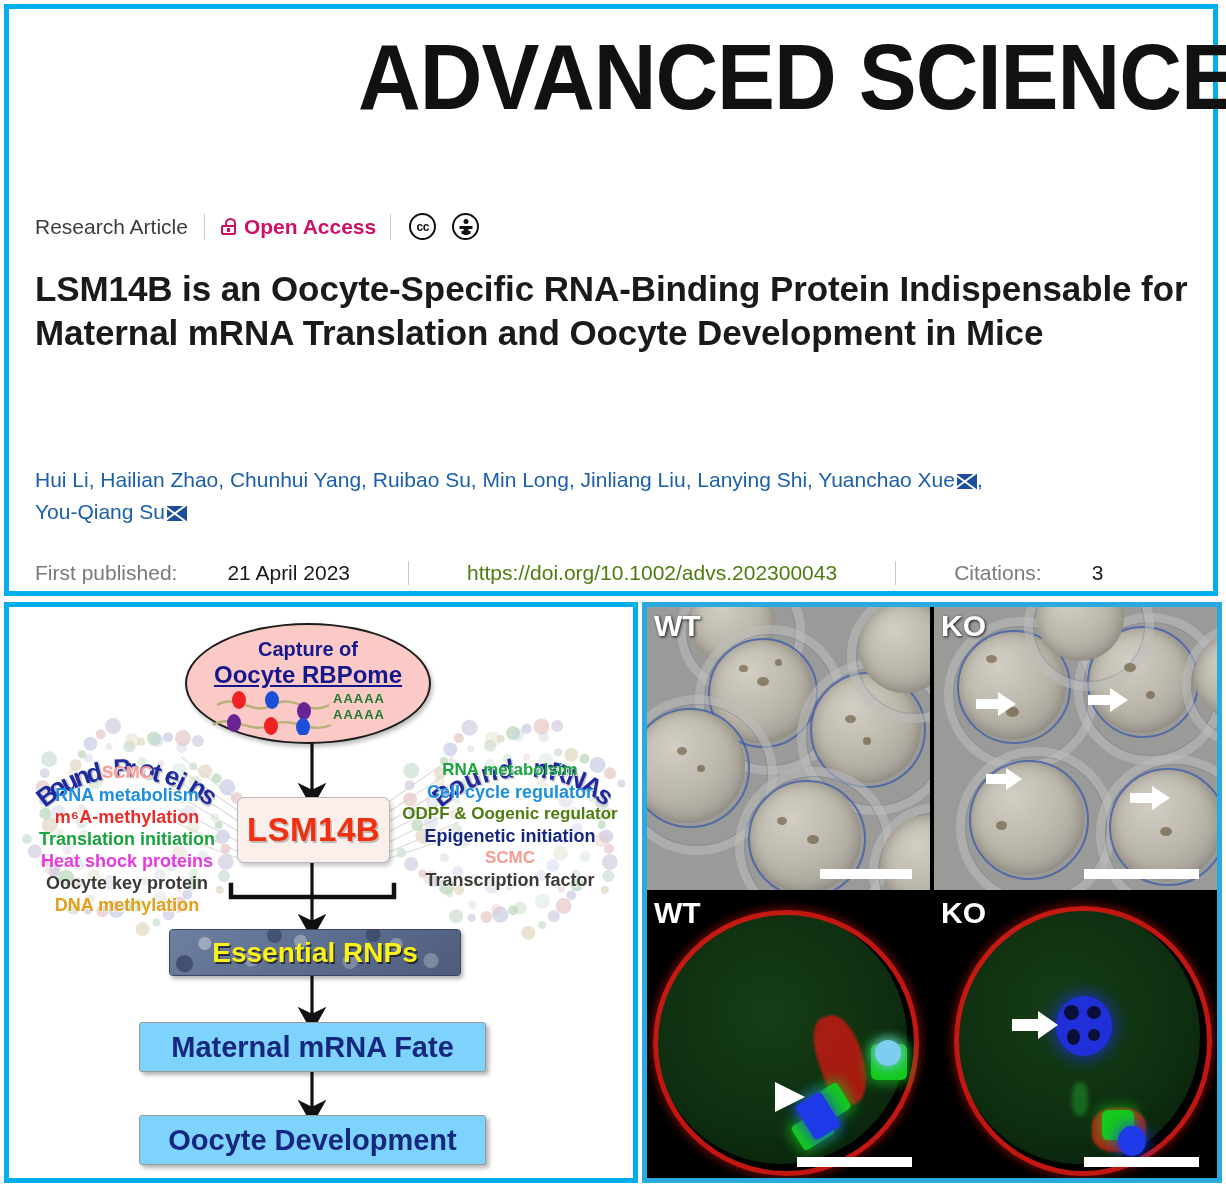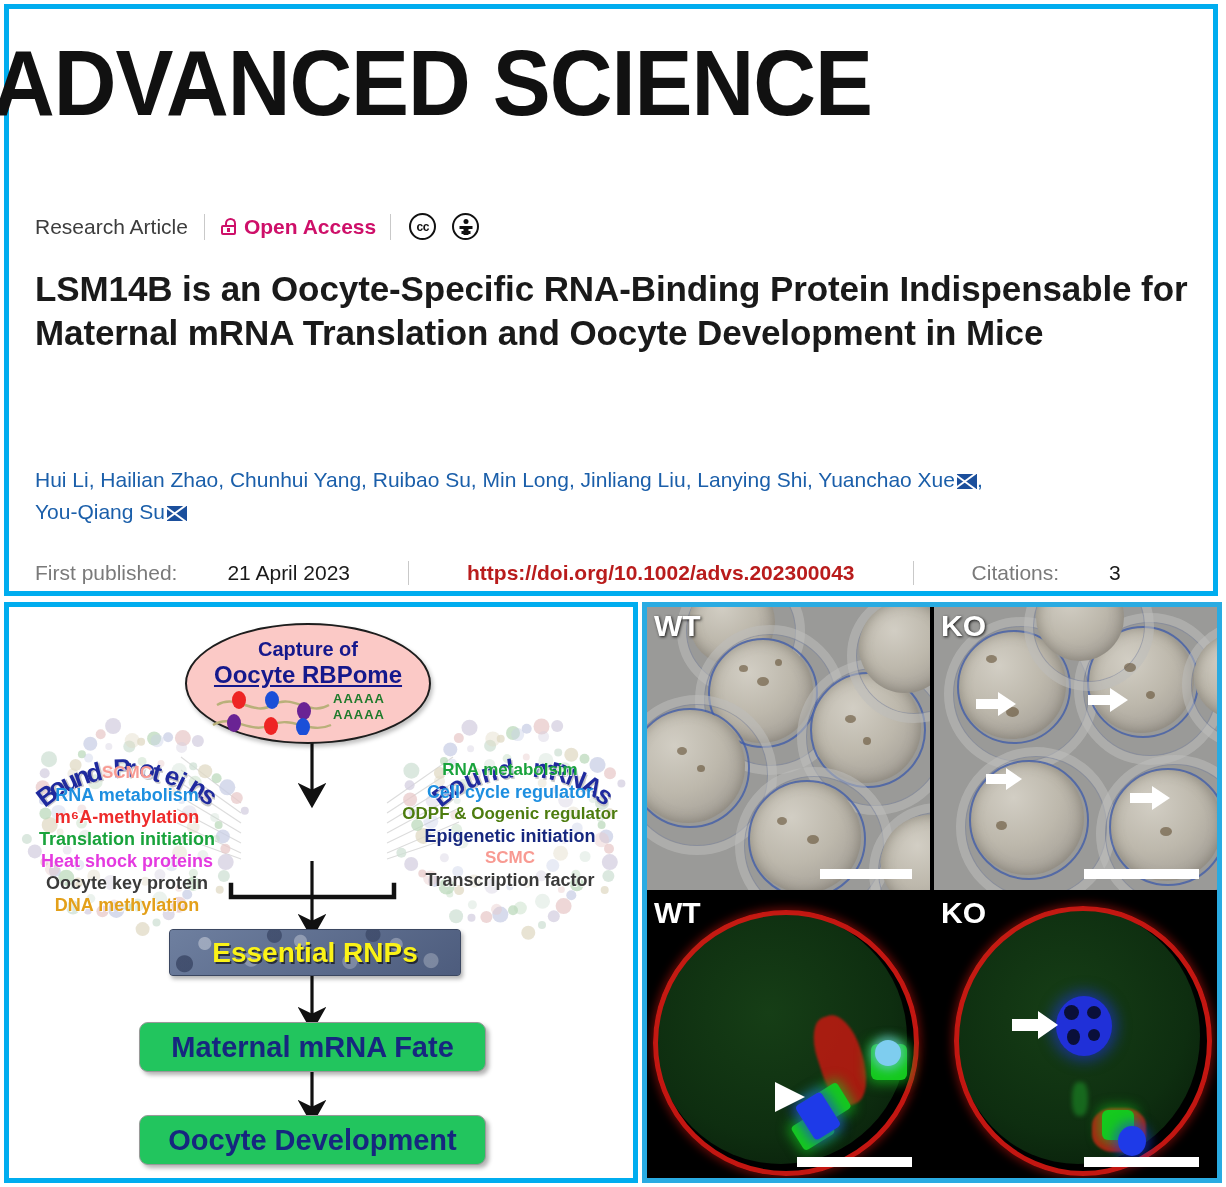--- a/index.html
+++ b/index.html
@@ -9,21 +9,21 @@
     -webkit-font-smoothing:antialiased;
   }
   .page{position:relative;width:1226px;height:1187px;}
 
   
   .header-card{
     position:absolute;left:4px;top:4px;width:1214px;height:592px;
     border:5px solid #00ADEF;background:#fff;box-sizing:border-box;
   }
   .logo-wrap{
-    position:absolute;left:0;top:34px;width:100%;text-align:left;padding-left:8px;
+    position:absolute;left:0;top:28px;width:100%;text-align:right;
   }
   .logo{
     display:inline-block;
     font-family:"Liberation Sans", sans-serif;
     font-weight:700;font-size:82px;line-height:1;
     letter-spacing:-1px;color:#111;
     transform:scaleX(1.06) scaleY(1.12);
     transform-origin:center;
   }
   .meta-row{
@@ -63,21 +63,21 @@
   .env:before{left:-1px;top:0;width:25px;height:2px;transform:rotate(36deg);transform-origin:left top;}
   .env:after{left:-1px;bottom:0;width:25px;height:2px;transform:rotate(-36deg);transform-origin:left bottom;}
 
   .publine{
     position:absolute;left:26px;top:552px;width:1170px;
     font-size:21px;color:#6b6b6b;display:flex;align-items:center;gap:44px;
   }
   .publine .lbl{color:#7a7a7a;}
   .publine .val{color:#1a1a1a;margin-left:6px;}
   .publine .bar{display:inline-block;width:1px;height:24px;background:#c9c9c9;margin:0 14px;}
-  .publine .doi{color:#b91c1c;font-weight:700;}
+  .publine .doi{color:#4d7c0f;font-weight:400;}
   .publine .cit{color:#7a7a7a;}
   .publine .citn{color:#1a1a1a;margin-left:6px;}
 
   
   .fig-left{
     position:absolute;left:4px;top:602px;width:634px;height:581px;
     border:5px solid #00ADEF;background:#fff;box-sizing:border-box;overflow:hidden;
   }
   .fig-right{
     position:absolute;left:642px;top:602px;width:580px;height:581px;
@@ -127,21 +127,21 @@
       radial-gradient(circle at 90% 68%, rgba(255,255,255,.25) 0 7px, transparent 8px),
       radial-gradient(circle at 5% 75%, rgba(30,40,70,.5) 0 8px, transparent 9px),
       radial-gradient(circle at 36% 12%, rgba(30,40,70,.45) 0 7px, transparent 8px),
       radial-gradient(circle at 70% 10%, rgba(30,40,70,.4) 0 7px, transparent 8px),
       linear-gradient(145deg,#6e7f9f,#4d5c7d);
   }
   .rnp-box span{position:relative;color:#FBF317;font-weight:700;font-size:28px;
     text-shadow:1.5px 1.5px 0 rgba(0,0,0,.6);}
 
   .flowbox{
-    position:absolute;background:#22c55e;border:1.5px solid #999;border-radius:9px;
+    position:absolute;background:#7dd3fc;border:1.5px solid #999;border-radius:3px;
     box-shadow:3px 3px 4px rgba(0,0,0,.3);
     display:flex;align-items:center;justify-content:center;
   }
   .flowbox span{color:#16277F;font-weight:700;font-size:29px;}
   .fb1{left:130px;top:415px;width:345px;height:48px;}
   .fb2{left:130px;top:508px;width:345px;height:48px;}
 
   
   .mgrid{position:absolute;left:0;top:0;width:570px;height:571px;}
   .mcell{position:absolute;overflow:hidden;}
@@ -527,20 +527,23 @@
 
       <div id="right-items" style="position:absolute;left:378px;top:152px;width:246px;">
           <div class="ptxt" style="position: relative; color: rgb(25, 163, 60); font-size: 17px; line-height: 22px; width: 100%;">RNA metabolsim</div>
           <div class="ptxt" style="position: relative; color: rgb(30, 143, 224); font-size: 18px; line-height: 22px; width: 100%;">Cell cycle regulator</div>
           <div class="ptxt" style="position: relative; color: #4d7c0f; font-size: 17px; line-height: 22px; width: 100%;">ODPF &amp; Oogenic regulator</div>
           <div class="ptxt" style="position: relative; color: rgb(22, 39, 127); font-size: 18px; line-height: 22px; width: 100%;">Epigenetic initiation</div>
           <div class="ptxt" style="position: relative; color: rgb(248, 154, 146); font-size: 17px; line-height: 22px; width: 100%;">SCMC</div>
           <div class="ptxt" style="position: relative; color: rgb(58, 58, 58); font-size: 18px; line-height: 22px; width: 100%;">Transcription factor</div>
         </div>
 
+      <div class="lsm-box">
+        <span>LSM14B</span>
+      </div>
 
       <div class="rnp-box">
         <div class="tex"></div>
         <span>Essential RNPs</span>
       </div>
 
       <div class="flowbox fb1">
         <span>Maternal mRNA Fate</span>
       </div>
       <div class="flowbox fb2">

